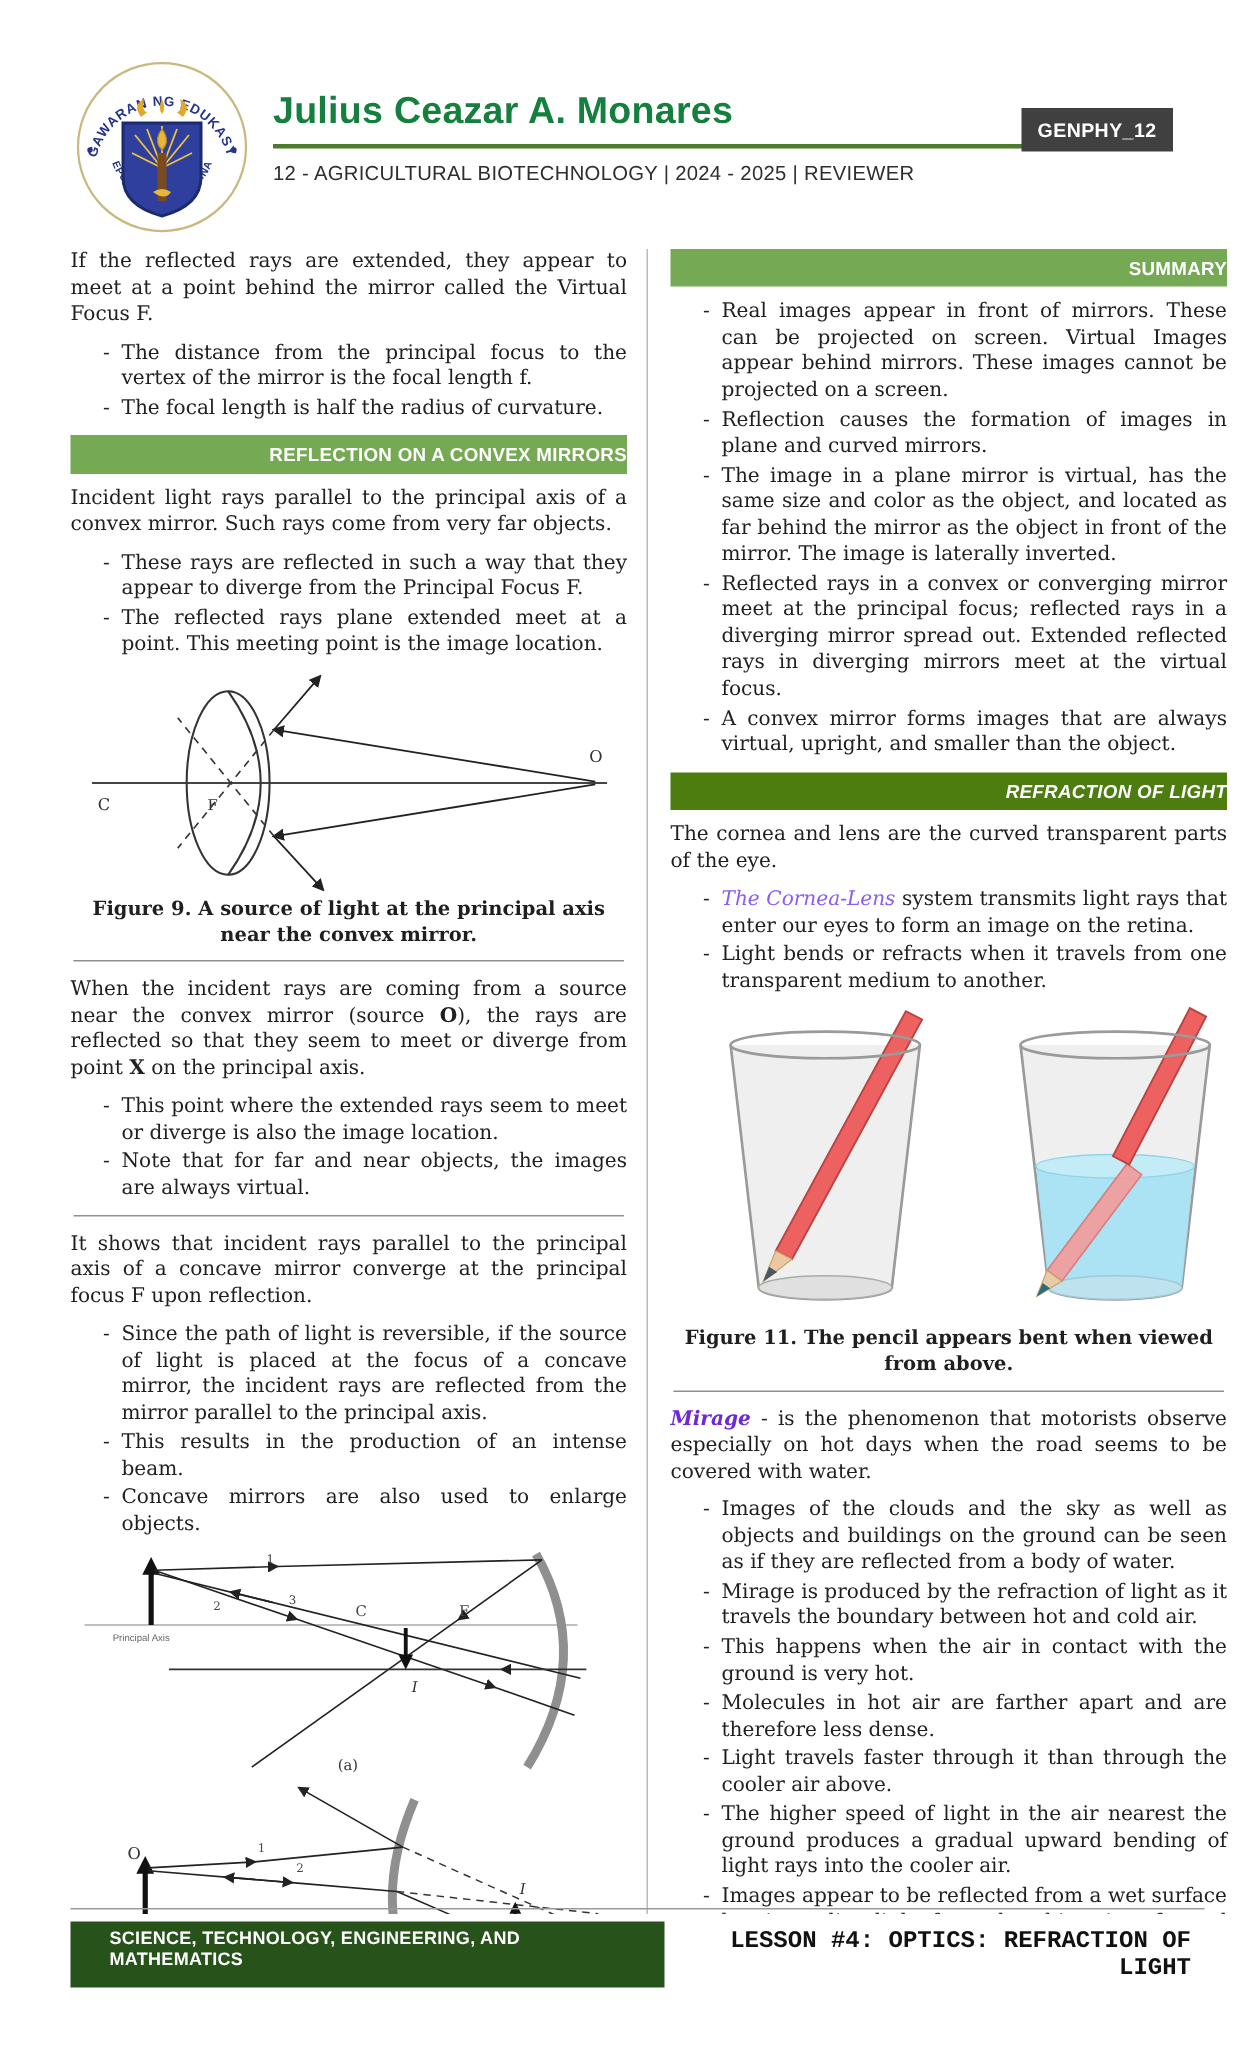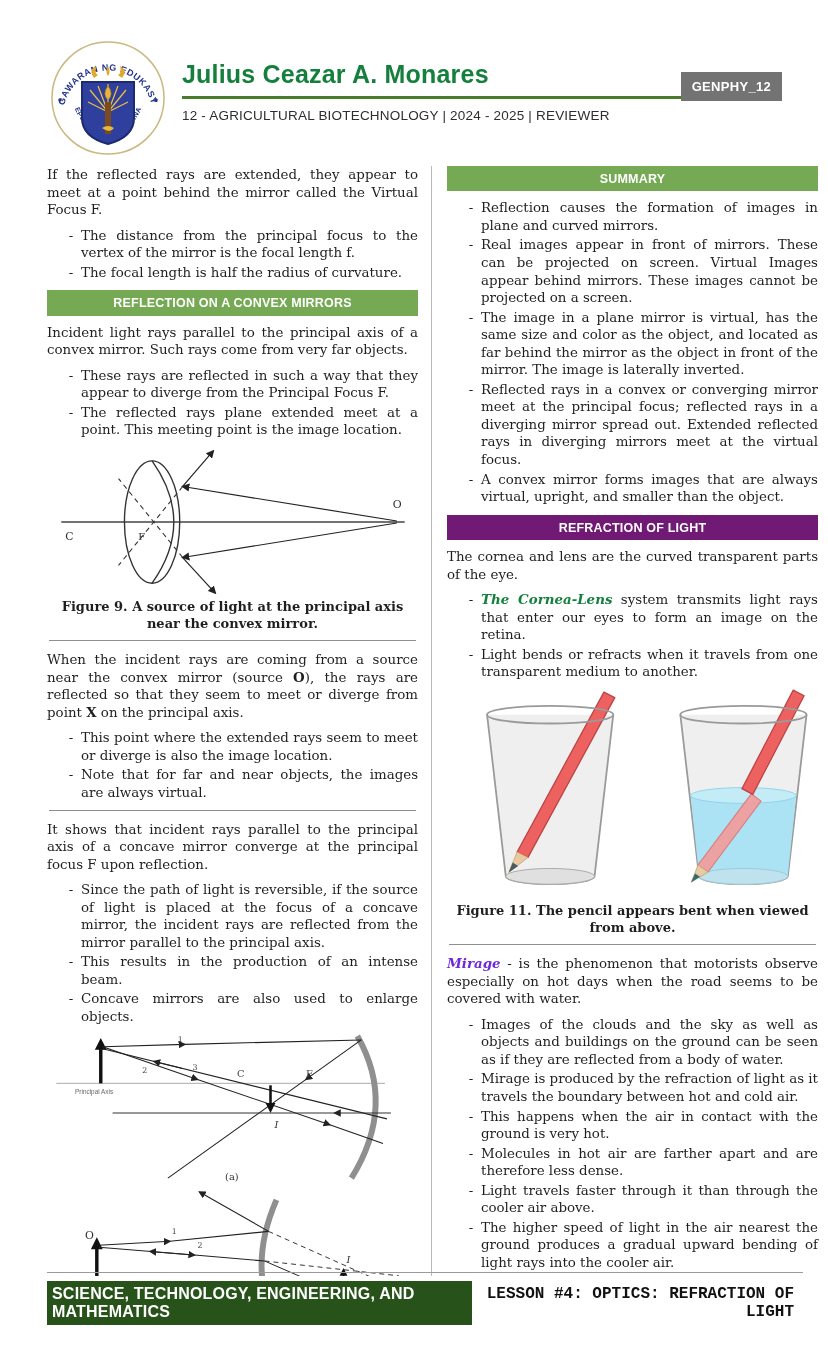--- a/index.html
+++ b/index.html
@@ -21,61 +21,61 @@
     font-size:25px; font-weight:bold; color:#15803d;
     margin:0 0 7px 0; letter-spacing:0.2px;
   }
   .head-rule { height:3px; background:#4a7c2c; margin:0 0 9px 0; }
   .subtitle {
     font-family:"Liberation Sans", sans-serif;
     font-size:13.5px; color:#2e2e2e; letter-spacing:0.2px;
   }
   .badge {
     position:absolute; top:72px; right:46px;
-    background:#737373; color:#fff;
+    background:#404040; color:#fff;
     font-family:"Liberation Sans", sans-serif;
     font-weight:bold; font-size:13px;
     padding:7px 11px; letter-spacing:0.3px;
   }
 
   
   .cols { display:flex; padding:10px 25px 0 47px; height:1110px; overflow:hidden; }
   .col { font-size:13.4px; line-height:1.31; }
   .col-left { width:371px; padding-right:13px; border-right:1px solid #b9b9b9; flex:0 0 auto; }
   .col-right { width:371px; padding-left:15px; flex:0 0 auto; }
 
   p.para { margin:0 0 8px 0; text-align:justify; }
   .li { display:flex; margin:0 0 2px 0; text-align:justify; }
   .li::before { content:"-"; flex:0 0 34px; text-align:center; padding-left:14px; box-sizing:border-box; }
   .li .btext { flex:1; }
   .blist { margin-bottom:8px; }
 
   .sec-bar {
-    background:#76a954; color:#ffffff; text-align:center;
+    background:#76a954; color:#ffffff; text-align:right;
     font-family:"Liberation Sans", sans-serif; font-weight:bold;
     font-size:12.5px; padding:5px 0 4px; margin:9px 0 8px; letter-spacing:0.2px;
   }
-  .sec-bar.dark { background:#701a75; }
+  .sec-bar.dark { background:#4d7c0f;font-style:italic; }
 
   .caption { font-weight:bold; text-align:center; font-size:13px; line-height:1.28; margin:2px 8px 8px; }
   .divider { border-top:1px solid #8f8f8f; margin:4px 2px 10px; }
   svg.fig { display:block; margin:2px auto; }
 
   b.inb { font-weight:bold; }
-  .em-red  { color:#15803d; font-weight:bold; font-style:italic; }
+  .em-red  { color:#8b5cf6; font-weight:normal; font-style:italic; }
   .em-green{ color:#6d28d9; font-weight:bold; font-style:italic; }
 
   
   .footer { position:absolute; left:47px; right:25px; top:1272px; }
   .footer-rule { border-top:1px solid #9a9a9a; margin-bottom:8px; }
   .footer-row { display:flex; align-items:stretch; }
   .f-badge {
     background:#27531a; color:#fff;
-    font-family:"Liberation Sans", sans-serif; font-weight:bold; font-size:16px;
-    padding:4px 5px; letter-spacing:0.2px;
+    font-family:"Liberation Sans", sans-serif; font-weight:bold; font-size:12px;
+    padding:4px 26px; letter-spacing:0.2px;
   }
   .f-lesson {
     font-family:Liberation Mono, monospace; font-weight:bold; font-size:16px;
     color:#111; padding:4px 9px;text-align:right;
   }
 </style>
 </head>
 <body>
 
 <div class="page">
@@ -263,24 +263,24 @@
         <text x="176" y="148" font-size="10" fill="#333">(b)</text>
       </svg>
 
     </section>
 
     <section class="col col-right">
 
       <div class="sec-bar" style="margin-top:0;">SUMMARY</div>
       <div class="blist">
         <div class="li">
+            <span class="btext">Real images appear in front of mirrors. These can be projected on screen. Virtual Images appear behind mirrors. These images cannot be projected on a screen.</span>
+          </div>
+        <div class="li">
             <span class="btext">Reflection causes the formation of images in plane and curved mirrors.</span>
-          </div>
-        <div class="li">
-            <span class="btext">Real images appear in front of mirrors. These can be projected on screen. Virtual Images appear behind mirrors. These images cannot be projected on a screen.</span>
           </div>
         <div class="li">
             <span class="btext">The image in a plane mirror is virtual, has the same size and color as the object, and located as far behind the mirror as the object in front of the mirror. The image is laterally inverted.</span>
           </div>
         <div class="li">
             <span class="btext">Reflected rays in a convex or converging mirror meet at the principal focus; reflected rays in a diverging mirror spread out. Extended reflected rays in diverging mirrors meet at the virtual focus.</span>
           </div>
         <div class="li">
             <span class="btext">A convex mirror forms images that are always virtual, upright, and smaller than the object.</span>
           </div>

